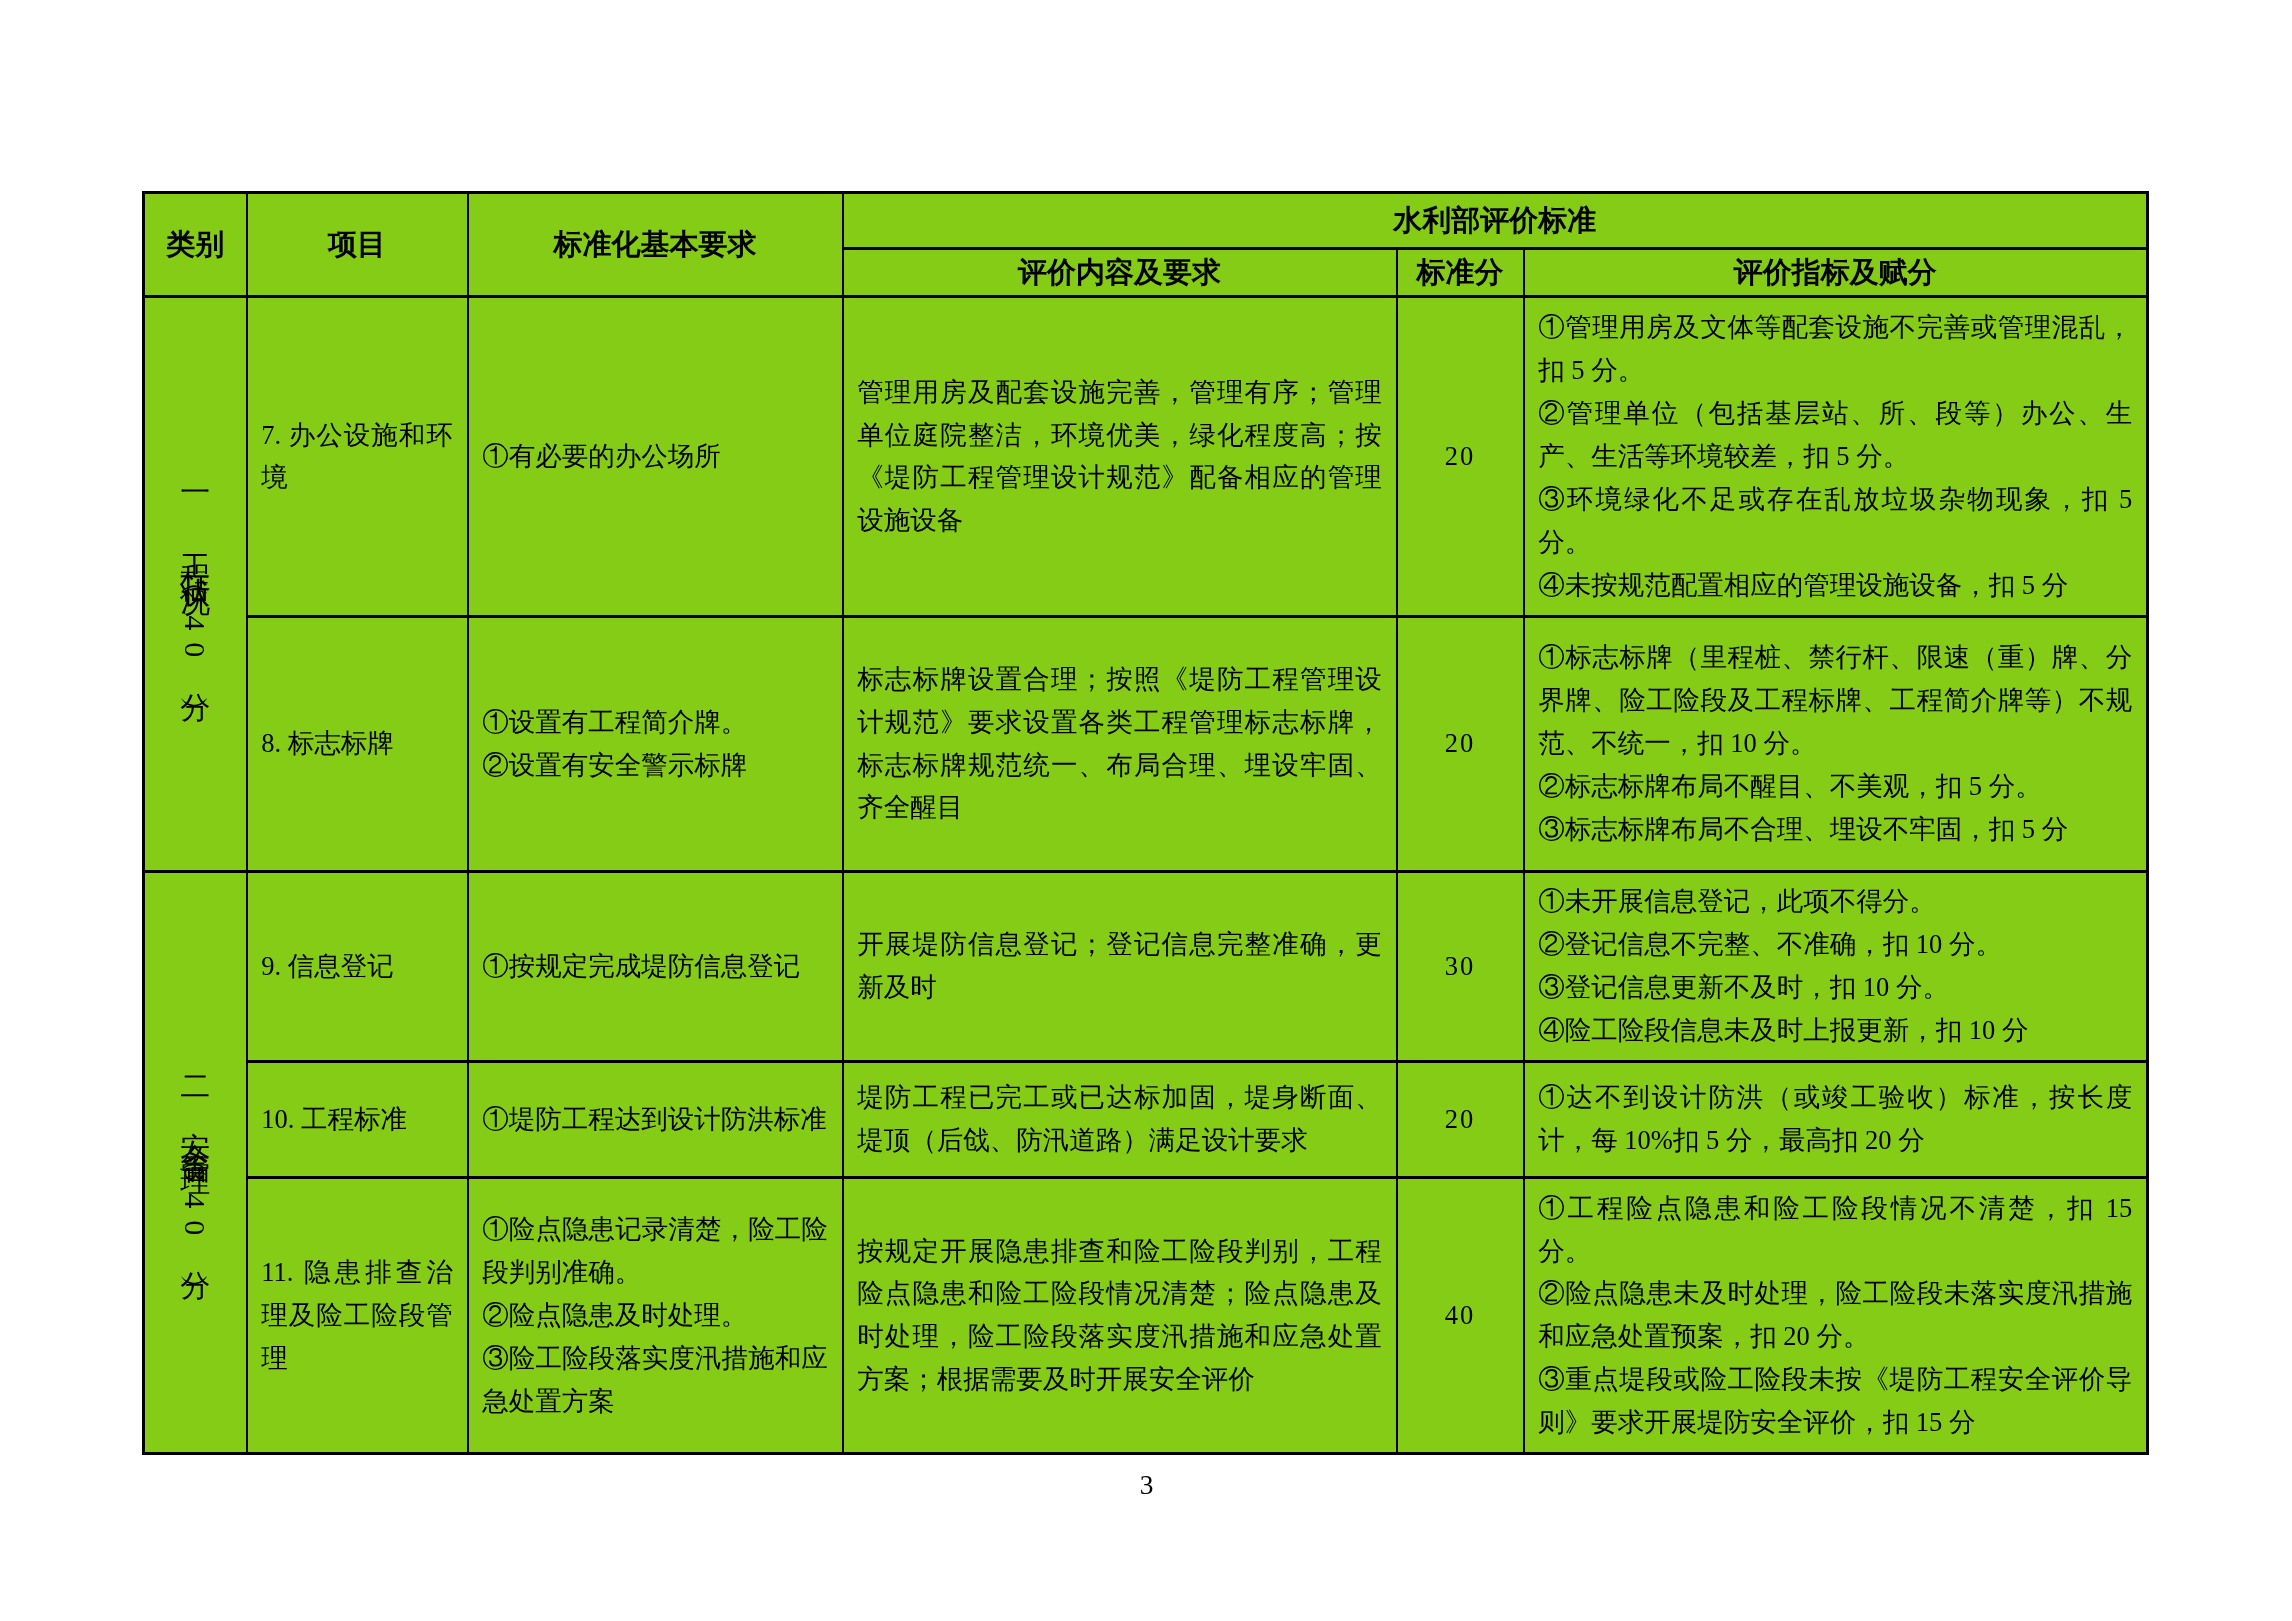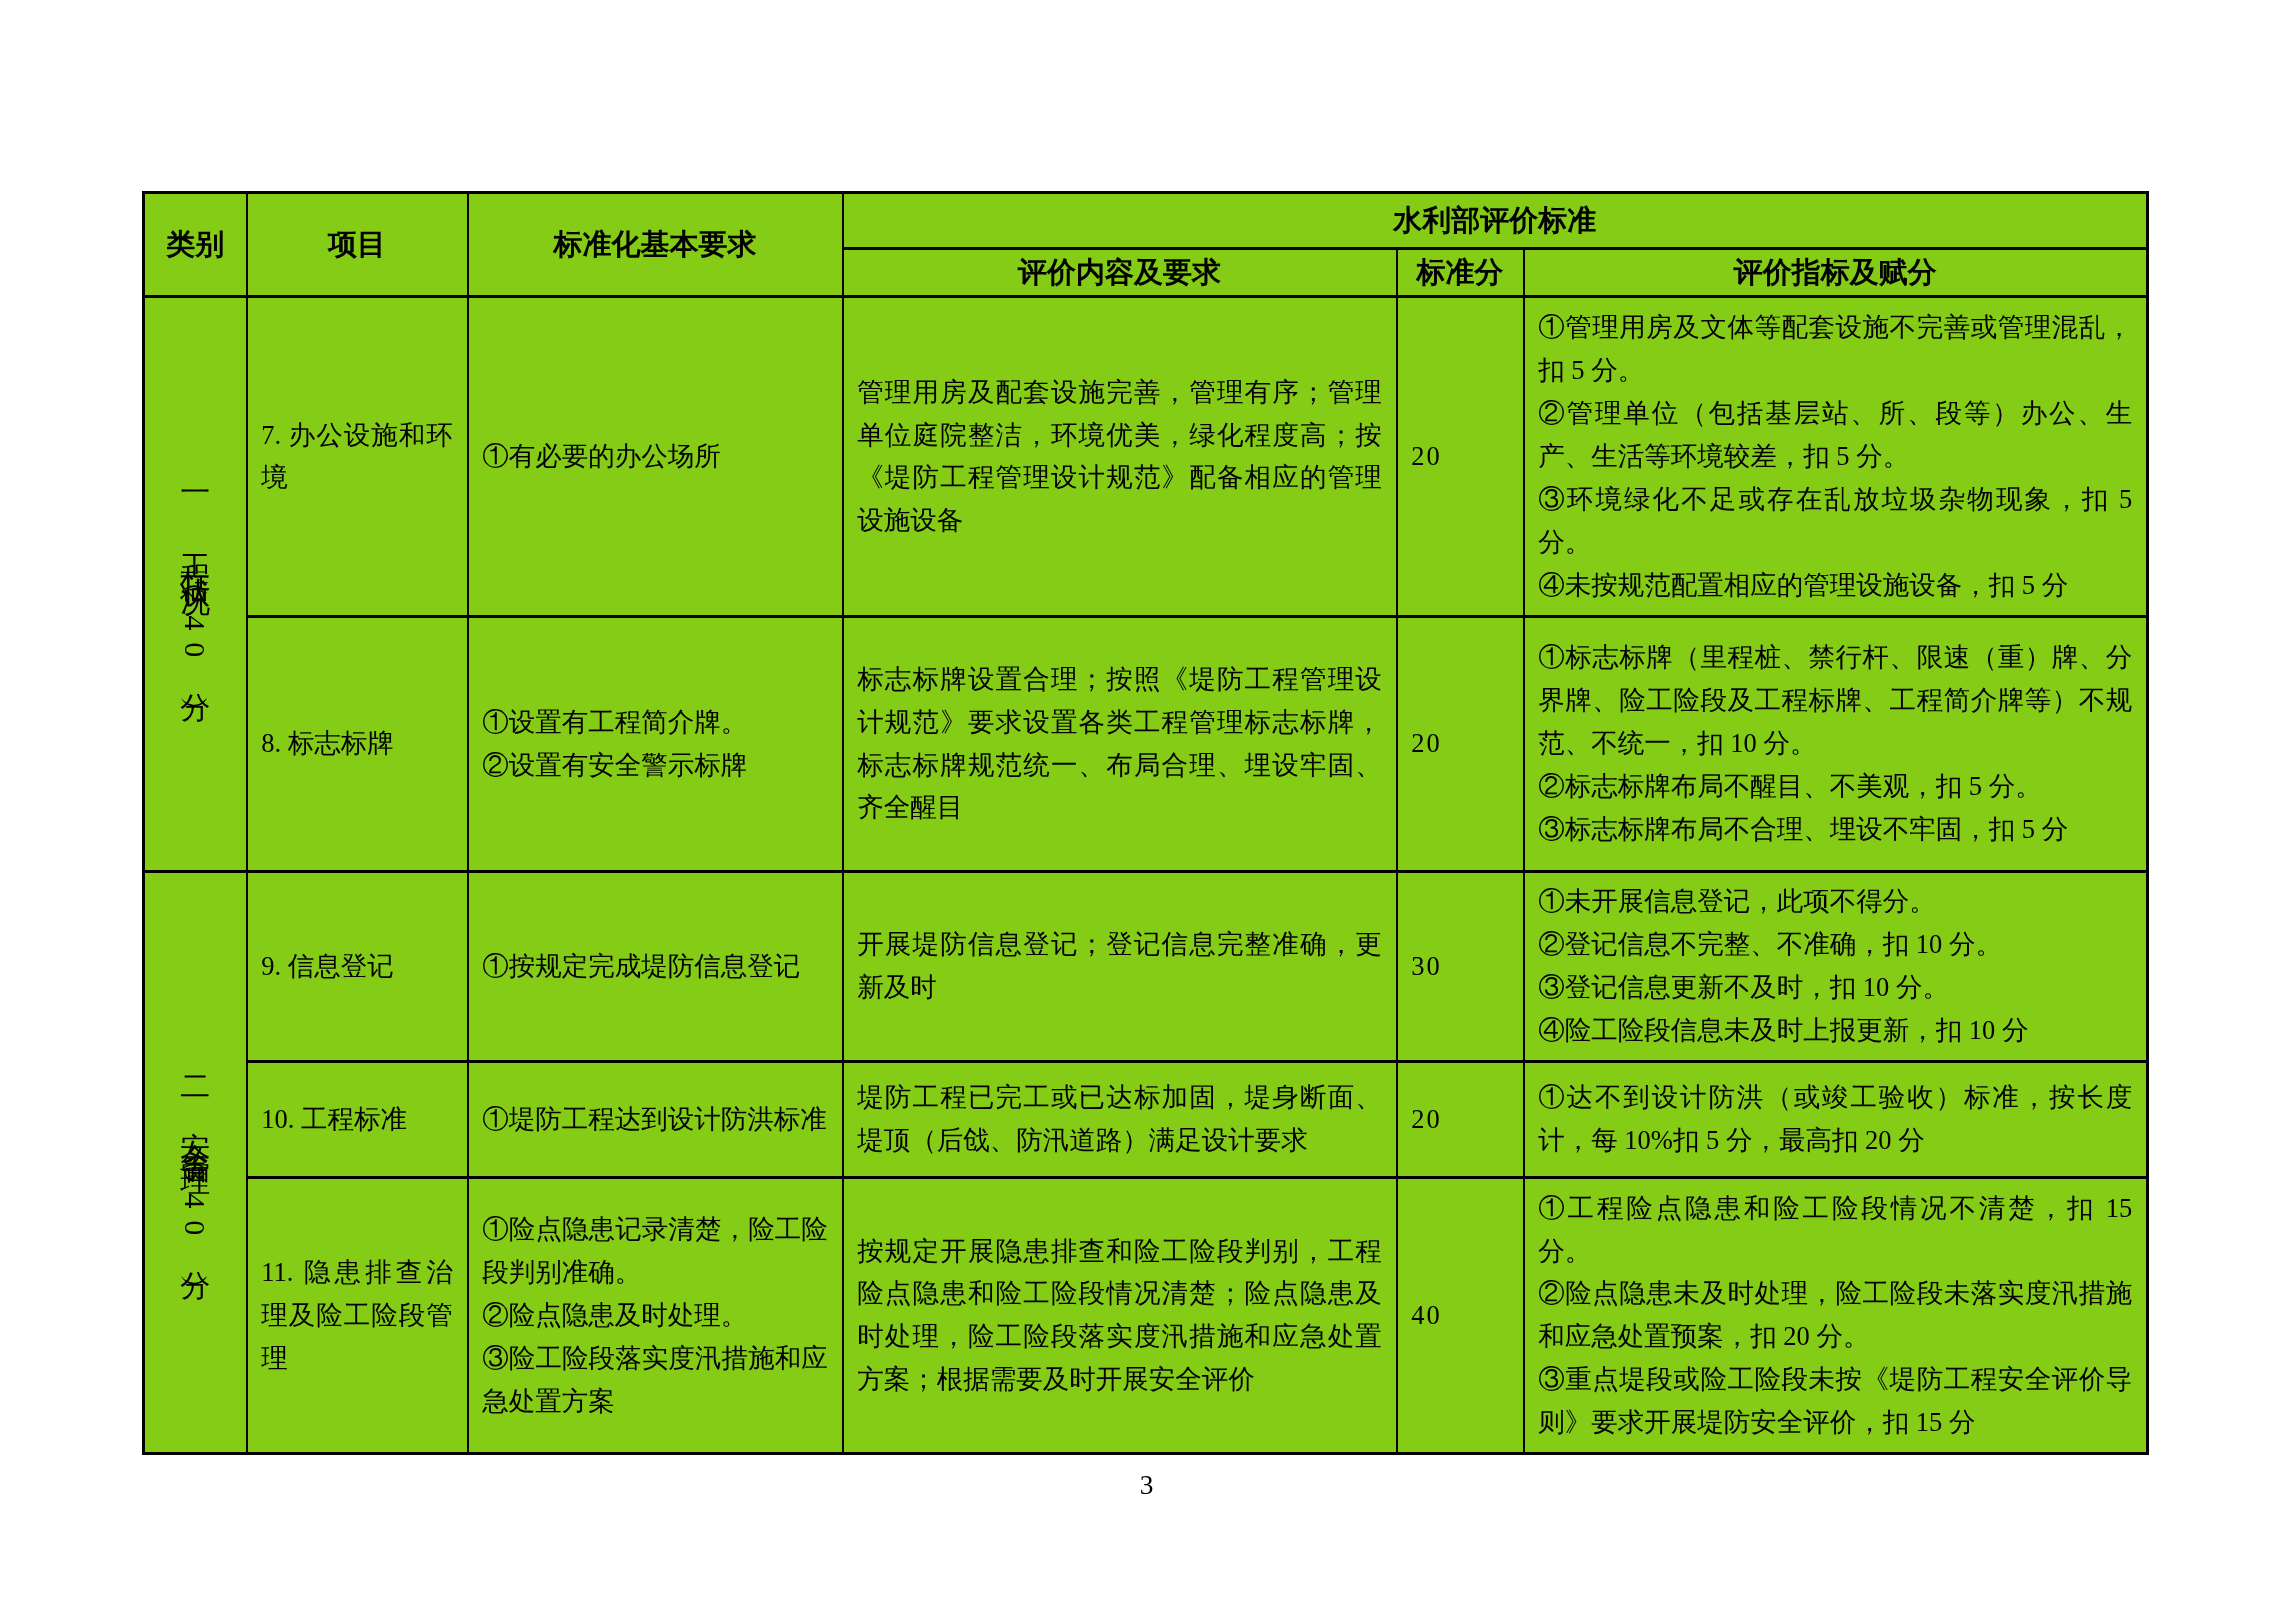--- a/index.html
+++ b/index.html
@@ -76,20 +76,21 @@
     white-space: pre-line;
     padding: 7.8px 9.8px 7.8px 13.7px;
     margin-left: 14px;
   }
   td.content {
     text-align: justify;
     white-space: pre-line;
     padding: 5.9px 13.7px;
   }
   td.score {
+    text-align: center;
     letter-spacing: 2px;
   }
   td.ind {
     text-align: justify;
     white-space: pre-line;
     padding: 5.9px 11.8px 5.9px 13.7px;
   }
   .page-number {
     position: absolute;
     left: 0;

